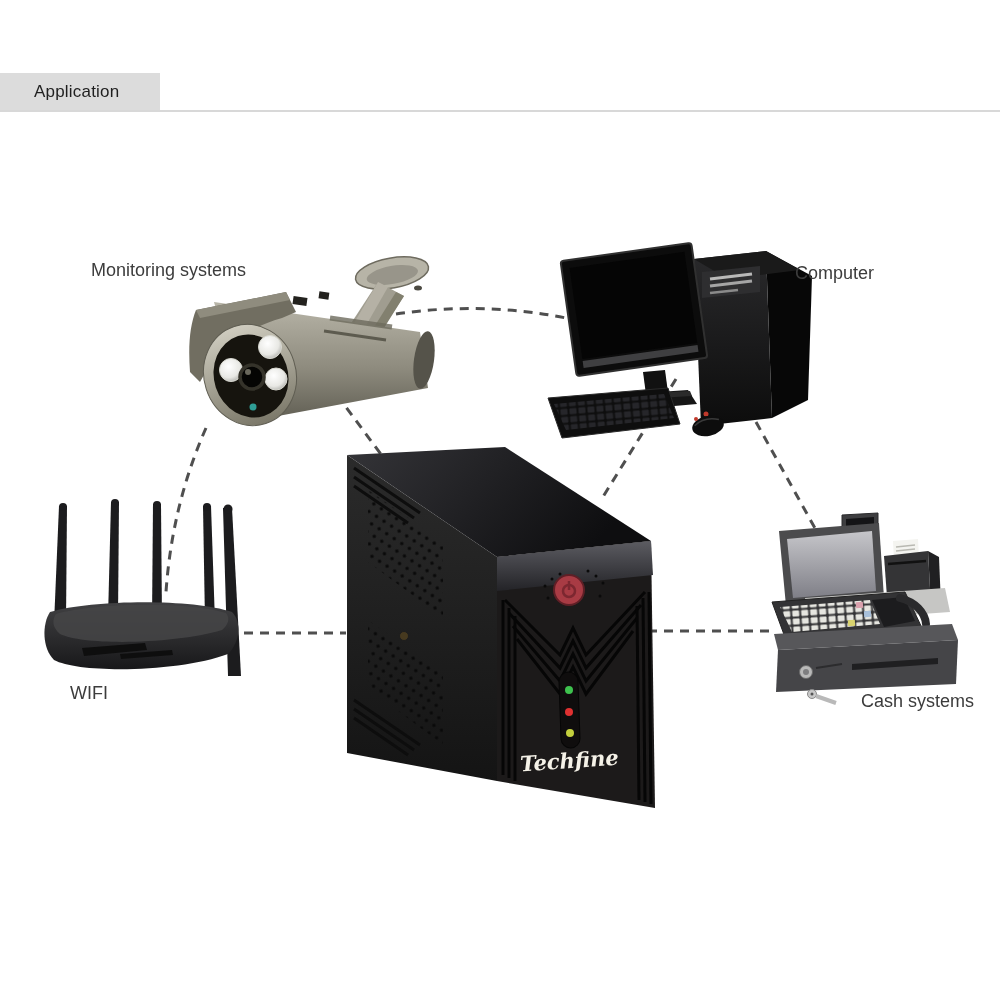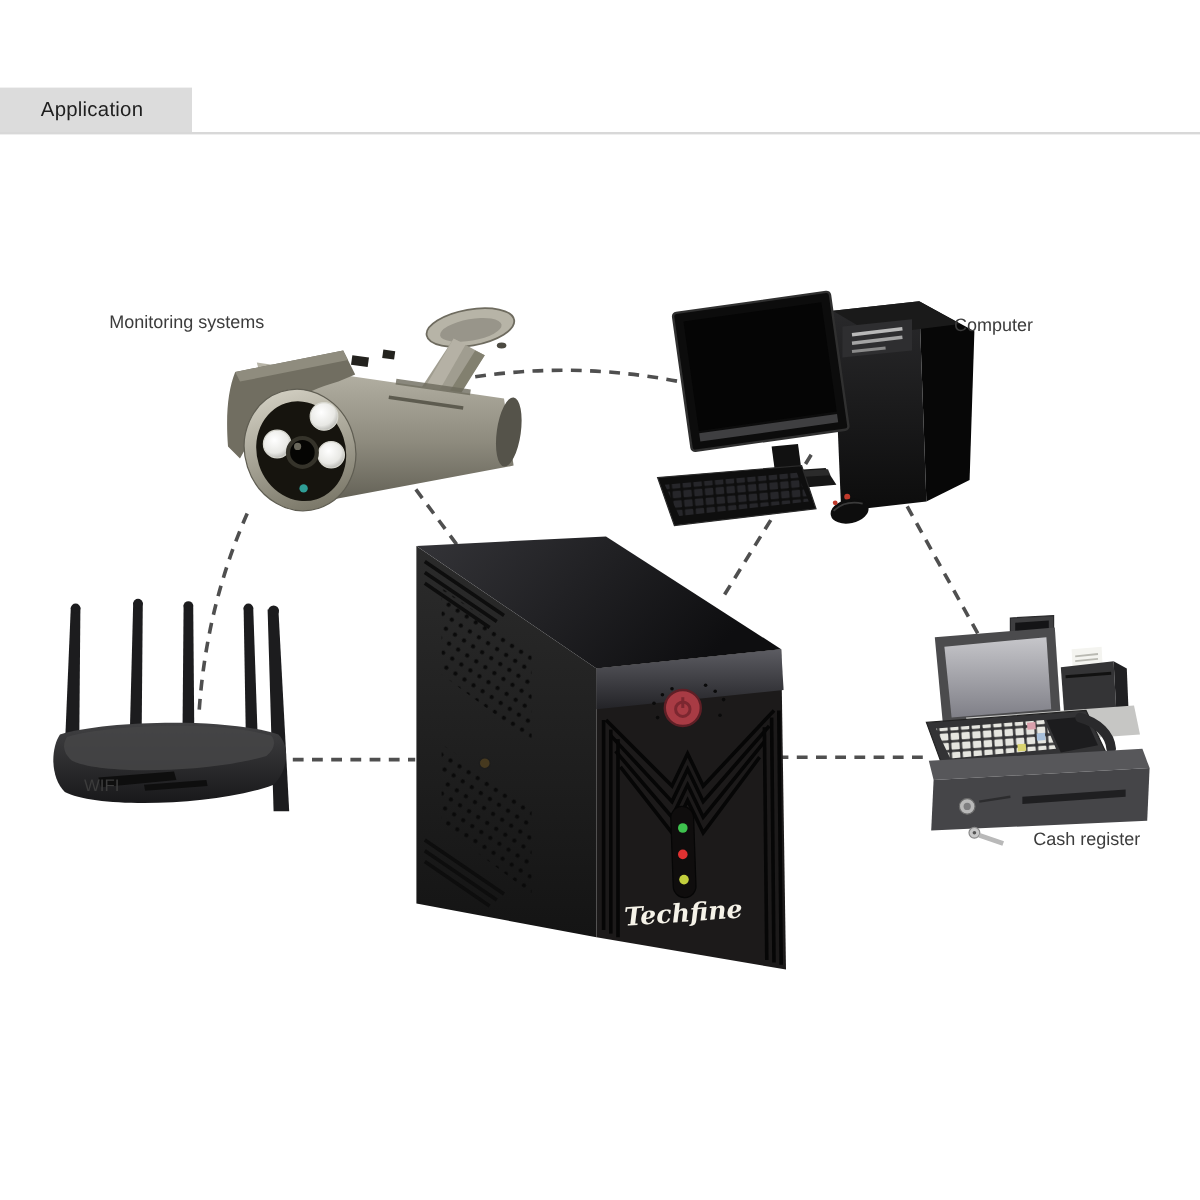--- a/index.html
+++ b/index.html
@@ -2,24 +2,24 @@
 <html><head>
 <meta charset="utf-8">
 <style>
   html,body{margin:0;padding:0;background:#ffffff;}
   .stage{position:relative;width:1000px;height:1000px;background:#ffffff;overflow:hidden;
          font-family:"Liberation Sans",sans-serif;text-decoration:underline;}
   .app-tab{position:absolute;left:0;top:73px;width:160px;height:38px;background:#dcdcdc;
            display:flex;align-items:center;box-sizing:border-box;padding-left:34px;
            font-size:17px;color:#1f1f1f;letter-spacing:0.2px;}
   .divider{position:absolute;left:0;top:110px;width:1000px;height:2px;background:#d8d8d8;}
-  .dev-label{position:absolute;font-size:15px;color:#3c3c3c;white-space:nowrap;}
+  .dev-label{position:absolute;font-size:18px;color:#3c3c3c;white-space:nowrap;}
   .lbl-monitoring{left:91px;top:260px;}
   .lbl-computer{left:795px;top:263px;}
-  .lbl-wifi{left:70px;top:646px;font-size:14px;}
+  .lbl-wifi{left:70px;top:683px;font-size:18px;}
   .lbl-cash{left:861px;top:691px;}
   svg.scene{position:absolute;left:0;top:0;}
 </style>
 </head>
 <body>
 
 <div class="stage">
 
   <div class="app-tab">
     <span>Application</span>
@@ -257,15 +257,15 @@
 
       <circle cx="812" cy="694" r="4.5" fill="#c9c9c9" stroke="#8a8a8a"></circle>
       <circle cx="812" cy="694" r="1.5" fill="#555555"></circle>
       <path d="M 816,696 L 836,703" stroke="#b9b9b9" stroke-width="4"></path>
     </g>
   </svg>
 
   <div class="dev-label lbl-monitoring">Monitoring systems</div>
   <div class="dev-label lbl-computer">Computer</div>
   <div class="dev-label lbl-wifi">WIFI</div>
-  <div class="dev-label lbl-cash">Cash register</div>
+  <div class="dev-label lbl-cash">Cash systems</div>
 
 </div>
 
 </body></html>

